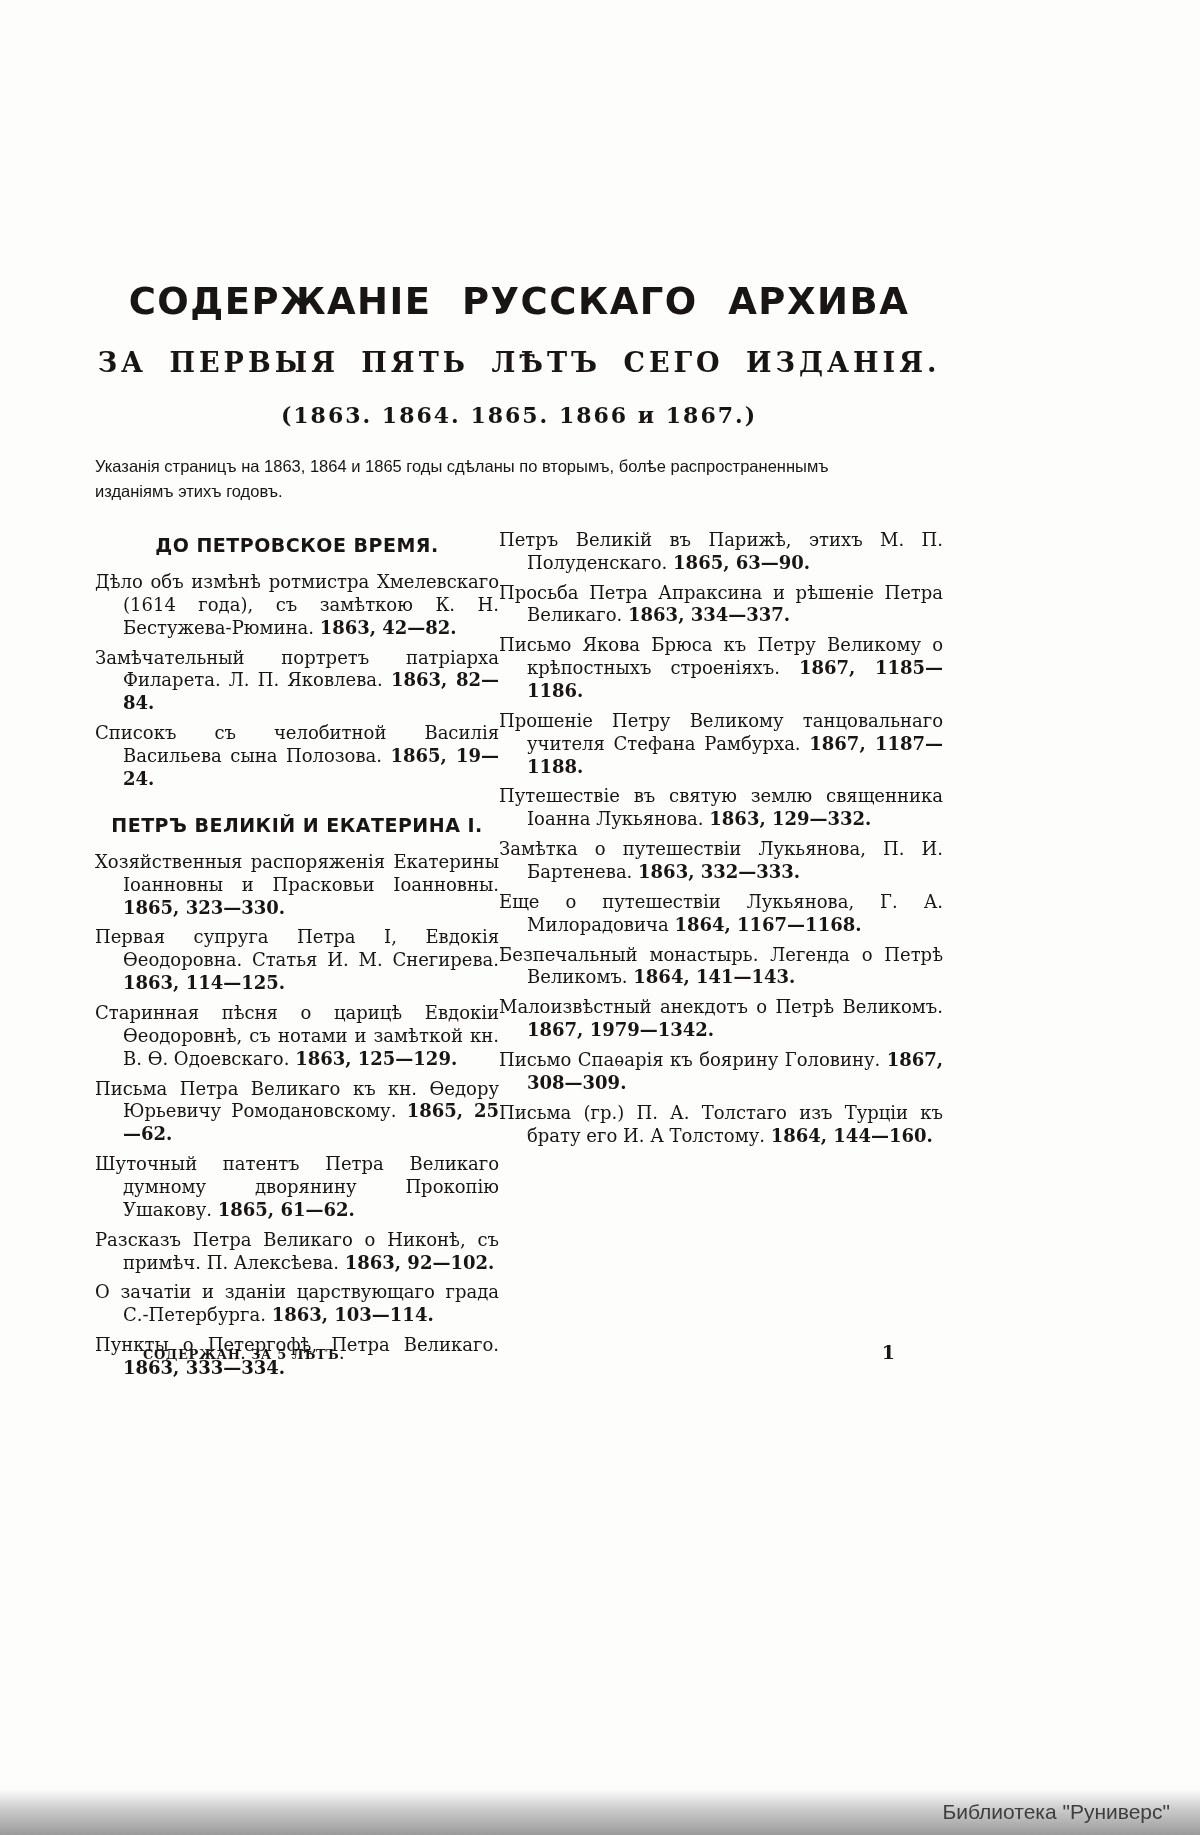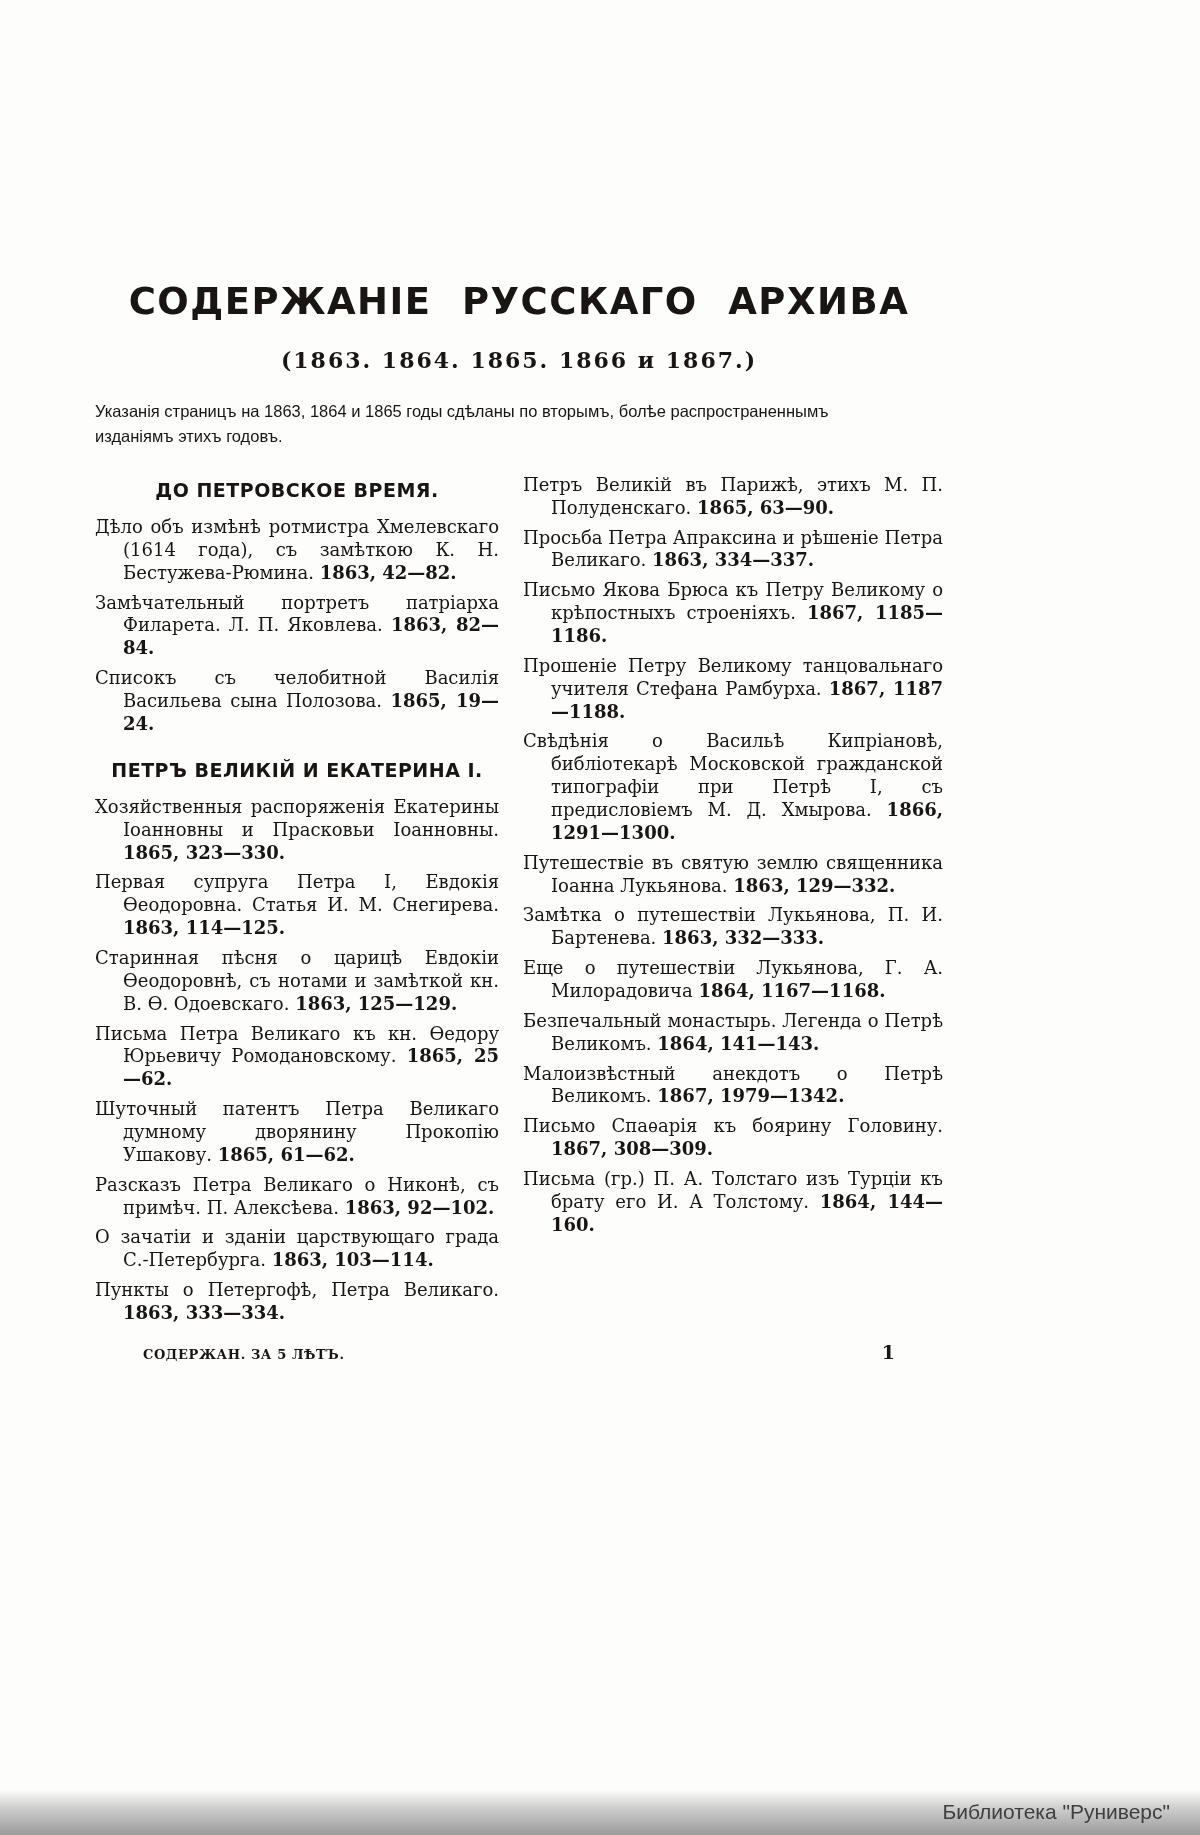--- a/index.html
+++ b/index.html
@@ -50,21 +50,20 @@
   .note {
     margin: 26px auto 16px;
     width: 100%;
     font-family: Liberation Sans, sans-serif;
     font-size: 16.5px;
     line-height: 1.55;
     text-align: left;
   }
   .columns {
     display: flex;
-    gap: 24px;
     margin-top: 24px;
     font-family: "DejaVu Serif", serif;
     font-size: 18px;
     line-height: 1.27;
   }
   .col-left { width: 404px; }
   .col-right { flex: 1; }
   .sec-heading {
     margin: 4px 0 14px;
     font-family: "DejaVu Sans", sans-serif;
@@ -121,20 +120,21 @@
   }
 </style>
 </head>
 <body>
 
 <div class="page">
 
   <div class="content">
 
     <h1 class="title">СОДЕРЖАНІЕ РУССКАГО АРХИВА</h1>
+    <h2 class="subtitle">ЗА ПЕРВЫЯ ПЯТЬ ЛѢТЪ СЕГО ИЗДАНІЯ.</h2>
     <div class="years">(1863. 1864. 1865. 1866 и 1867.)</div>
 
     <div class="note">
       <div>Указанія страницъ на 1863, 1864 и 1865 годы сдѣланы по вторымъ, болѣе распространеннымъ</div>
       <div>изданіямъ этихъ годовъ.</div>
     </div>
 
     <div class="columns">
 
       <div class="col-left">
@@ -173,21 +173,20 @@
         <div>
 
             <p class="entry"><span class="entry-text">Петръ Великій въ Парижѣ, этихъ М. П. Полуденскаго.</span> <span class="entry-ref">1865, 63—90.</span></p>
 
             <p class="entry"><span class="entry-text">Просьба Петра Апраксина и рѣшеніе Петра Великаго.</span> <span class="entry-ref">1863, 334—337.</span></p>
 
             <p class="entry"><span class="entry-text">Письмо Якова Брюса къ Петру Великому о крѣпостныхъ строеніяхъ.</span> <span class="entry-ref">1867, 1185—1186.</span></p>
 
             <p class="entry"><span class="entry-text">Прошеніе Петру Великому танцовальнаго учителя Стефана Рамбурха.</span> <span class="entry-ref">1867, 1187—1188.</span></p>
 
-            <p class="entry"><span class="entry-text">Свѣдѣнія о Васильѣ Кипріановѣ, библіотекарѣ Московской гражданской типографіи при Петрѣ I, съ предисловіемъ М. Д. Хмырова.</span> <span class="entry-ref">1866, 1291—1300.</span></p>
 
             <p class="entry"><span class="entry-text">Путешествіе въ святую землю священника Іоанна Лукьянова.</span> <span class="entry-ref">1863, 129—332.</span></p>
 
             <p class="entry"><span class="entry-text">Замѣтка о путешествіи Лукьянова, П. И. Бартенева.</span> <span class="entry-ref">1863, 332—333.</span></p>
 
             <p class="entry"><span class="entry-text">Еще о путешествіи Лукьянова, Г. А. Милорадовича</span> <span class="entry-ref">1864, 1167—1168.</span></p>
 
             <p class="entry"><span class="entry-text">Безпечальный монастырь. Легенда о Петрѣ Великомъ.</span> <span class="entry-ref">1864, 141—143.</span></p>
 
             <p class="entry"><span class="entry-text">Малоизвѣстный анекдотъ о Петрѣ Великомъ.</span> <span class="entry-ref">1867, 1979—1342.</span></p>

